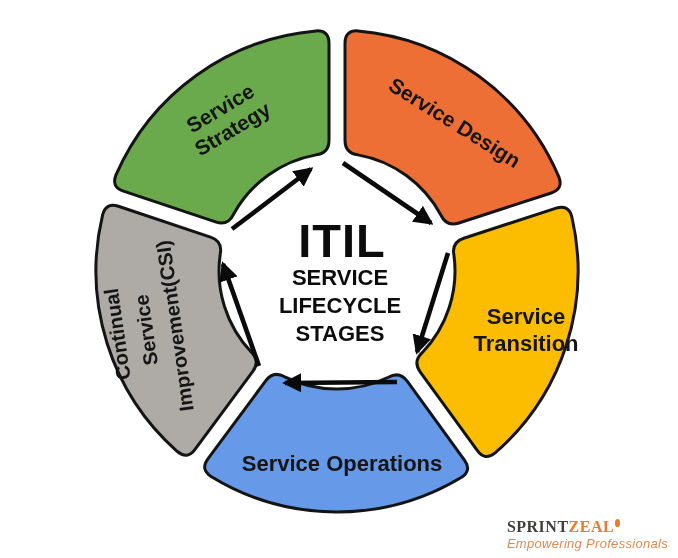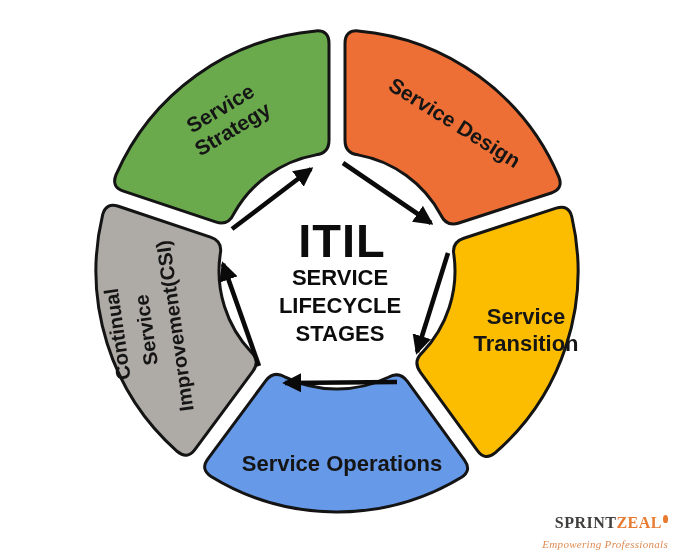--- a/index.html
+++ b/index.html
@@ -5,27 +5,27 @@
   html,body{margin:0;padding:0;background:#ffffff;}
   .stage{position:relative;width:678px;height:558px;background:#ffffff;overflow:hidden;
          font-family:"Liberation Sans",sans-serif;}
   .stage svg{position:absolute;left:0;top:0;}
   .itil-title{font-family:"Liberation Sans",sans-serif;font-weight:700;font-size:47px;
               letter-spacing:1px;fill:#0c0c0c;text-anchor:middle;dominant-baseline:central;}
   .center-line{font-family:"Liberation Sans",sans-serif;font-weight:700;font-size:22px;
                fill:#0c0c0c;text-anchor:middle;dominant-baseline:central;}
   .seg-label{font-family:"Liberation Sans",sans-serif;font-weight:700;fill:#151515;
              text-anchor:middle;dominant-baseline:central;}
-  .logo{position:absolute;right:10px;bottom:8px;text-align:right;line-height:1;}
+  .logo{position:absolute;right:10px;bottom:8px;text-align:left;line-height:1;}
   .logo-word{font-family:"Liberation Serif",serif;font-weight:700;font-size:16px;
              letter-spacing:0.5px;white-space:nowrap;}
   .flame{display:inline-block;width:5px;height:8px;border-radius:50% 50% 45% 45%;
          margin-left:1px;vertical-align:top;}
-  .logo-tagline{font-family:Liberation Serif, serif;font-style:italic;font-size:11px;
-                margin-top:8px;letter-spacing:0.3px;}
+  .logo-tagline{font-family:Liberation Sans, sans-serif;font-style:italic;font-size:13px;
+                margin-top:2px;letter-spacing:0.3px;}
 </style>
 </head>
 <body>
 
 <div class="stage">
 
   <svg width="678" height="558" viewBox="0 0 678 558">
     <defs>
       <marker id="ah" viewBox="0 0 10 10" refX="8.5" refY="5" markerWidth="4.2" markerHeight="4.2" orient="auto">
         <path d="M0,0 L10,5 L0,10 Z" fill="#0a0a0a"></path>

